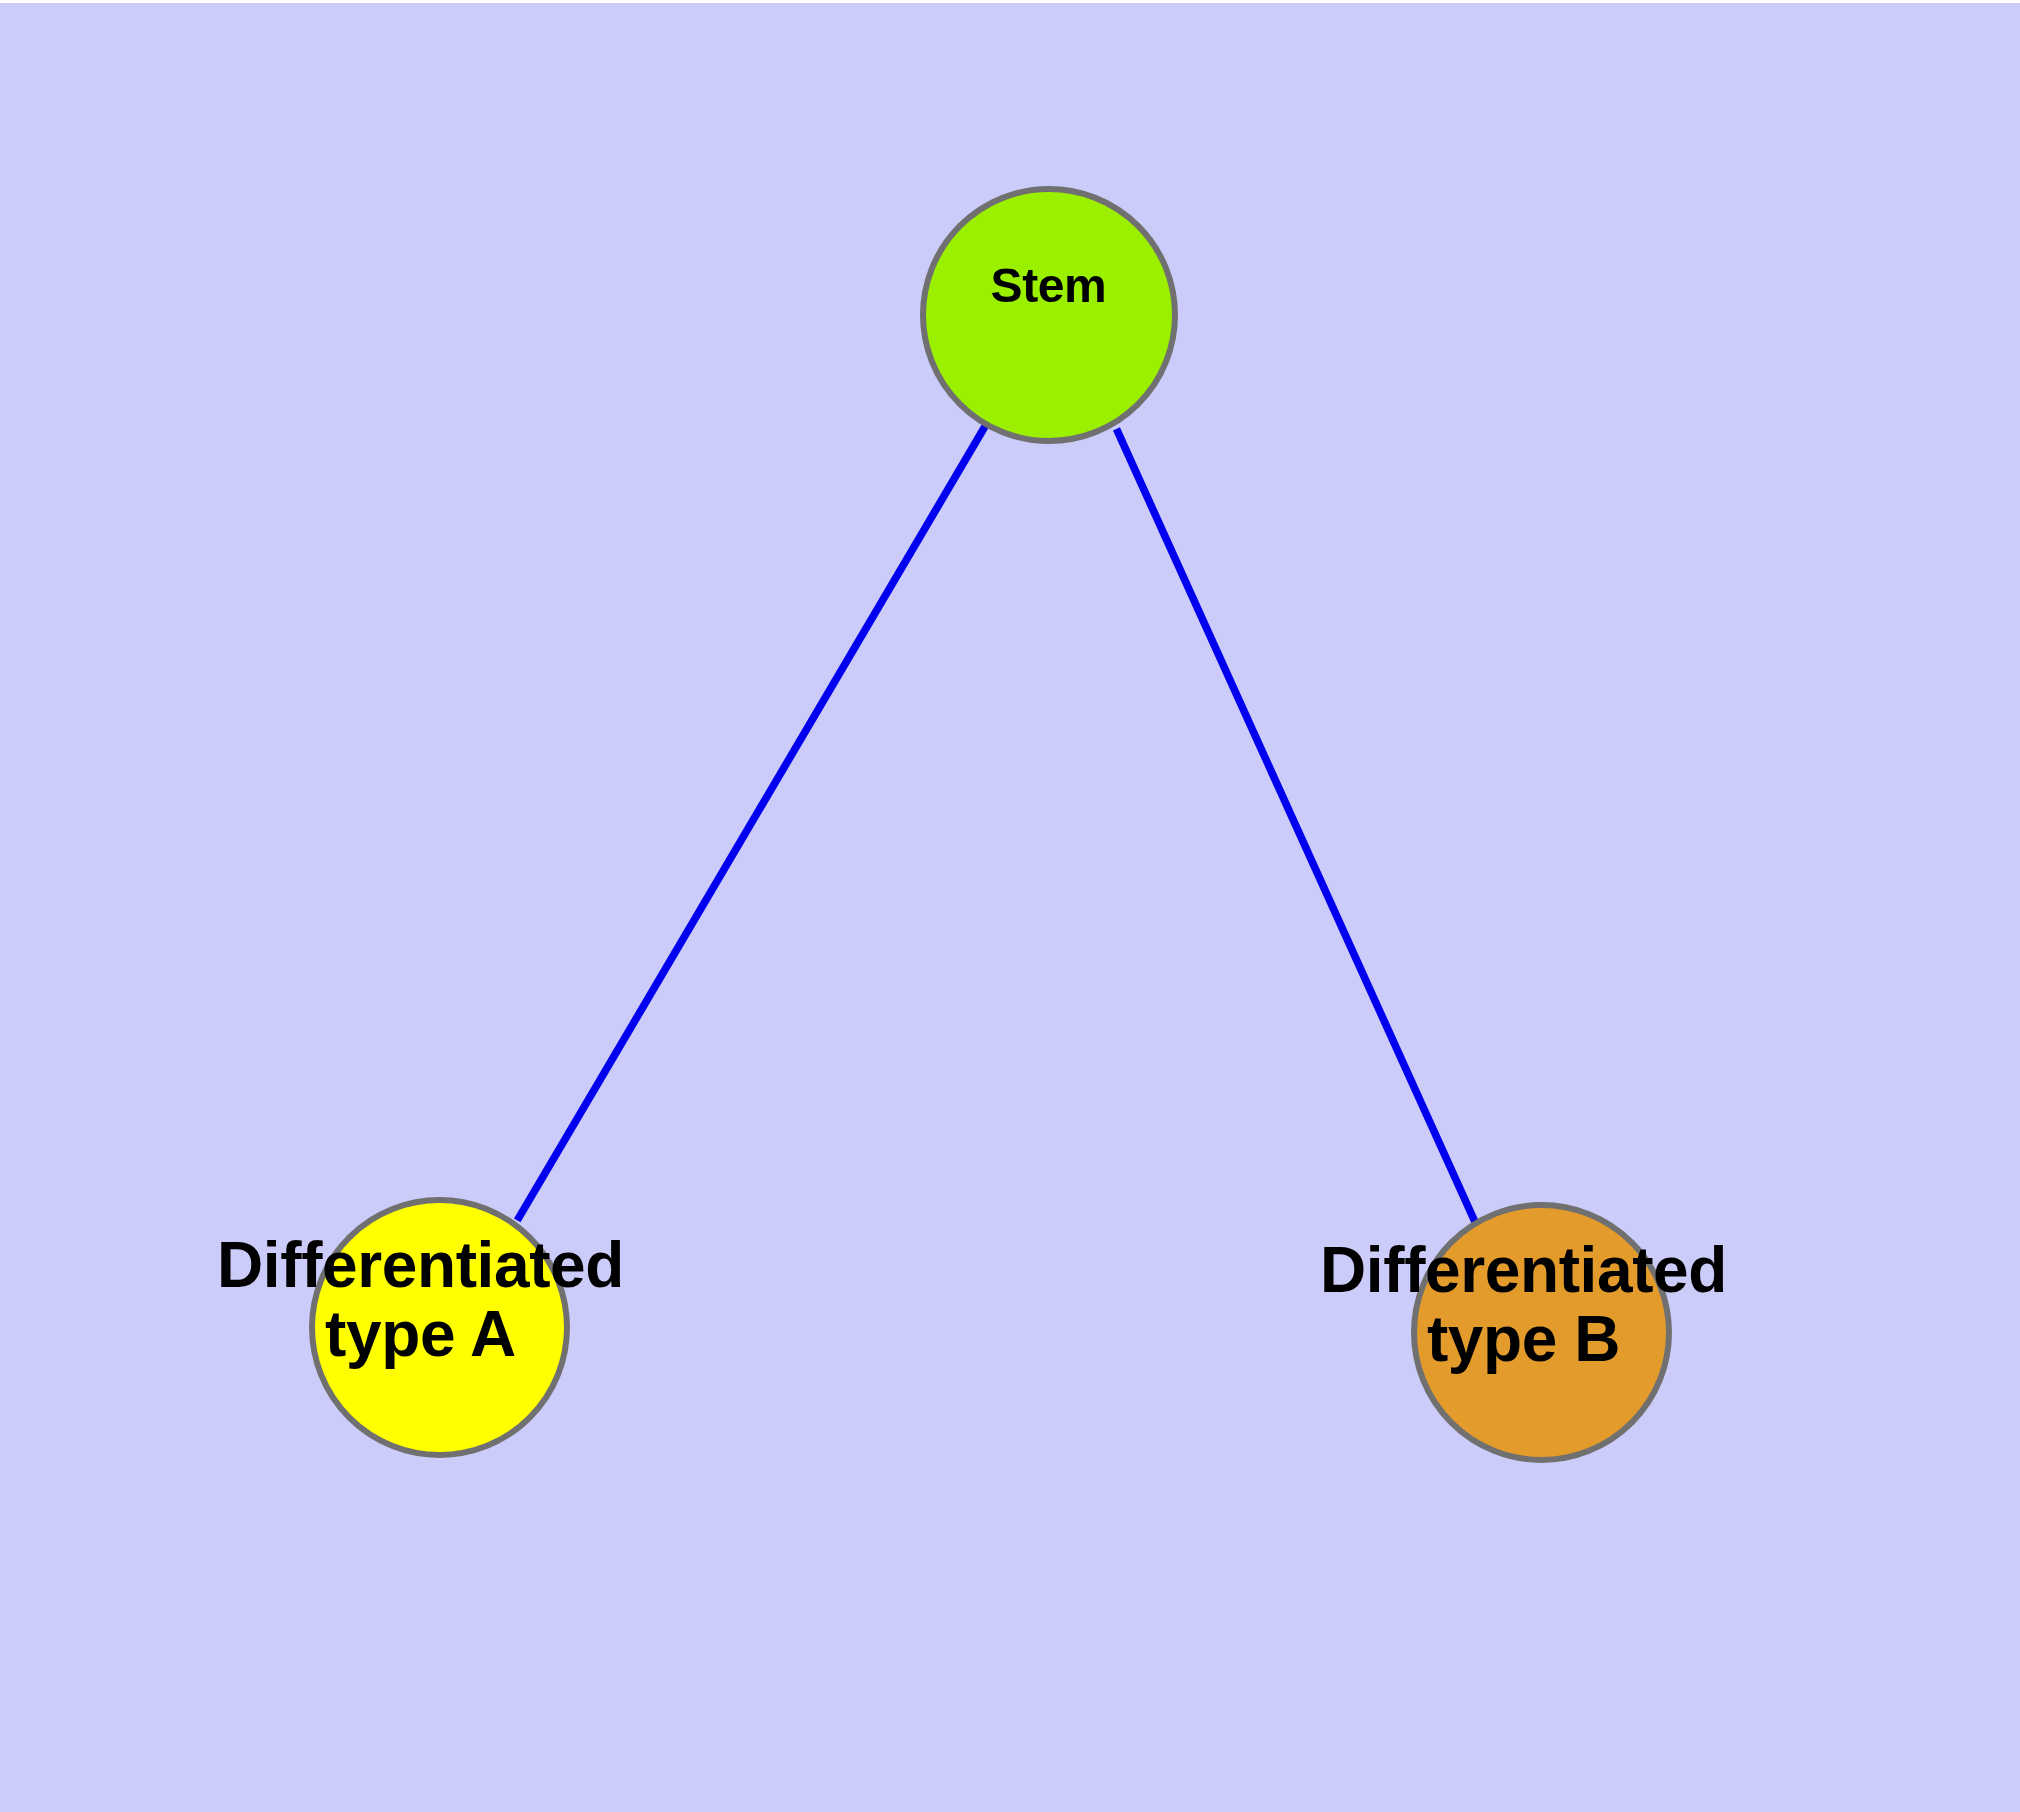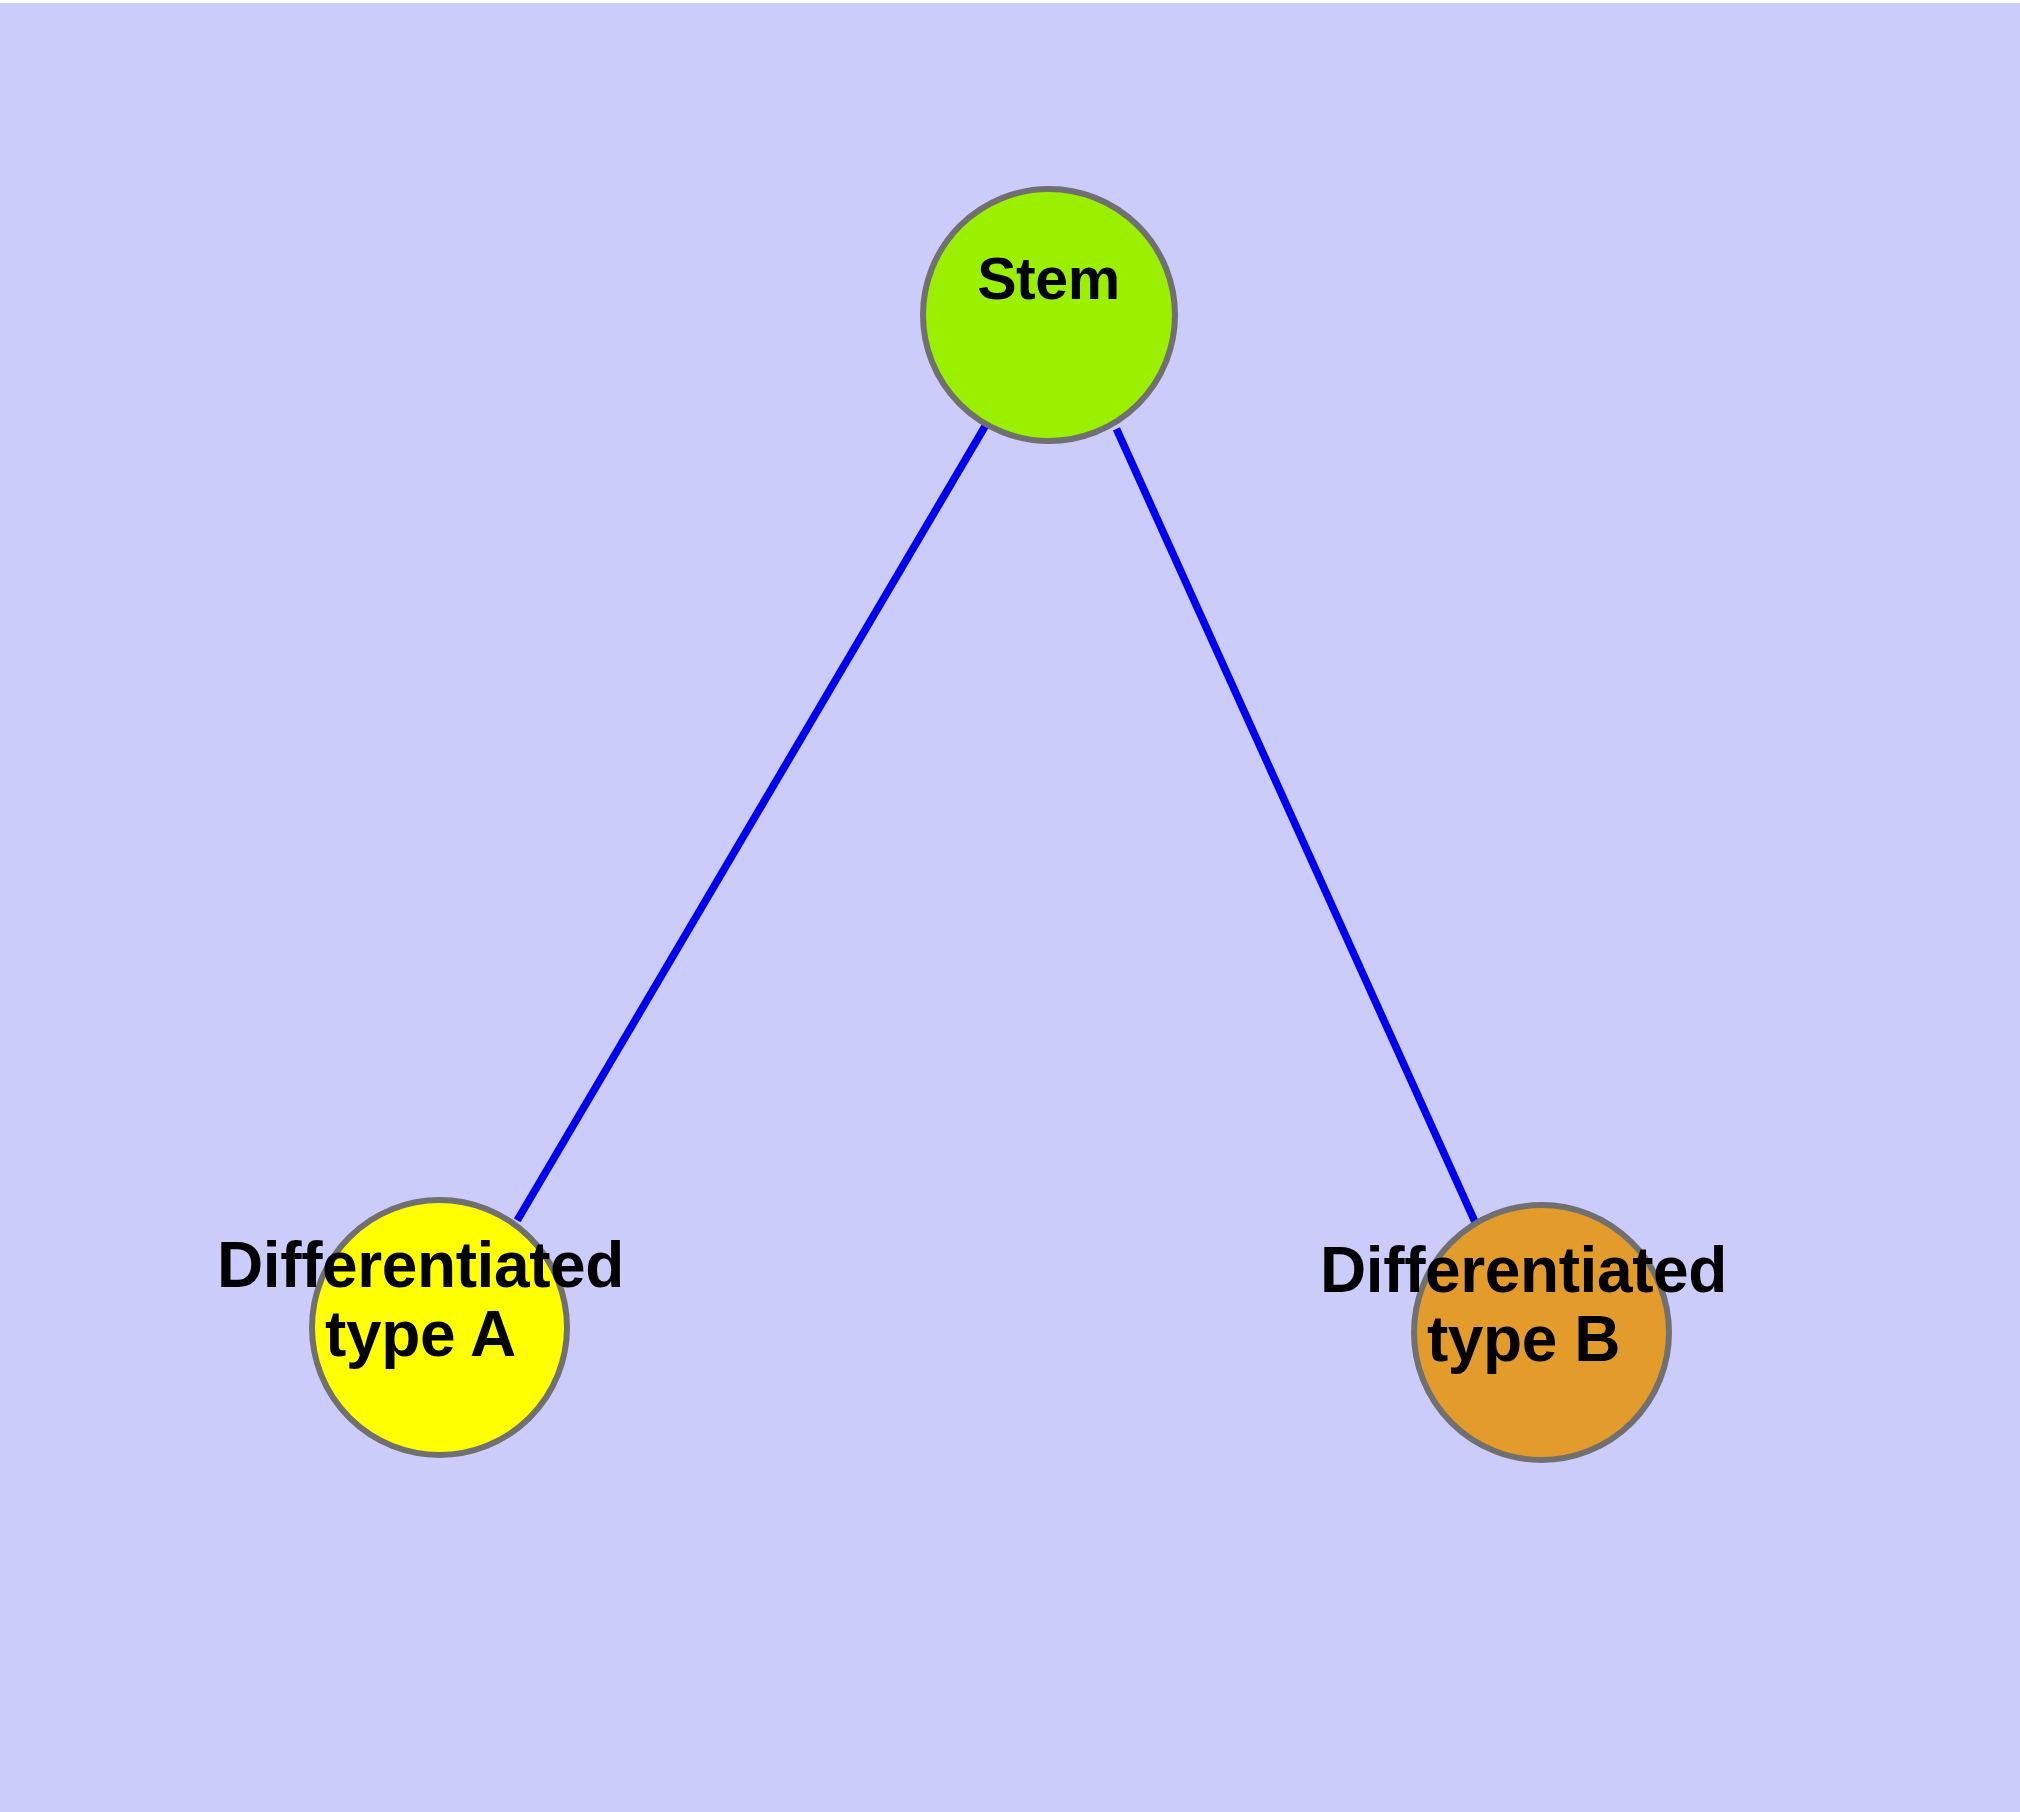--- a/index.html
+++ b/index.html
@@ -62,23 +62,23 @@
   }
   #node-diff-b {
     left: 1411px;
     top: 1202px;
     width: 261px;
     height: 261px;
     background: #e39c2b;
   }
   #label-stem {
     left: 794px;
-    top: 248px;
+    top: 260px;
     width: 509px;
-    font-size: 59px;
+    font-size: 48px;
   }
   #label-diff-a {
     left: 166px;
     top: 1231px;
     width: 509px;
     font-size: 64px;
   }
   #label-diff-b {
     left: 1269px;
     top: 1236px;

